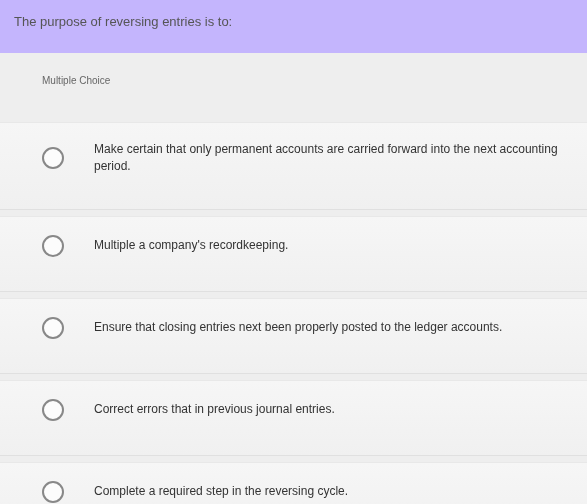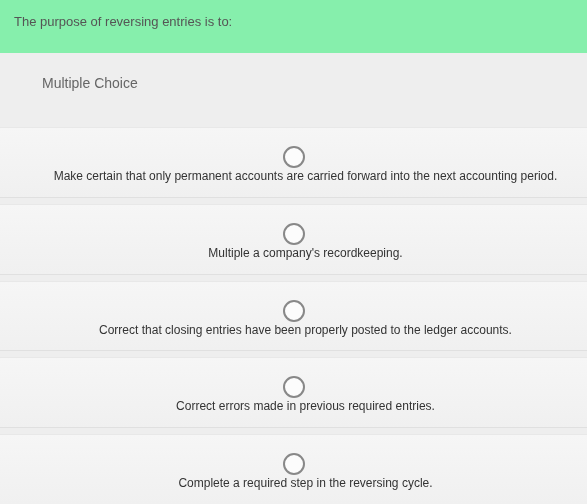--- a/index.html
+++ b/index.html
@@ -11,41 +11,40 @@
       font-family: -apple-system, BlinkMacSystemFont, "Segoe UI", Arial, sans-serif;
       background: #f5f5f5;
       width: 587px;
       height: 504px;
       overflow: hidden;
     }
     .question-header {
       padding: 14px 14px 24px 14px;
       color: #555;
       font-size: 13px;
-      background: #86efac;
+      background: #c4b5fd;
     }
     .mc-container {
       background: #eeeeee;
       padding: 0;
     }
     .mc-label {
       padding: 22px 0 20px 42px;
       color: #666;
-      font-size: 14px;
+      font-size: 10px;
     }
     .option-row {
       display: flex;
       align-items: center;
       min-height: 70px;
-      padding: 18px 12px 12px 42px;
+      padding: 18px 12px 34px 42px;
       background: linear-gradient(to bottom, #f6f6f6 0%, #f0f0f0 100%);
       margin-bottom: 6px;
       border-top: 1px solid #e8e8e8;
       border-bottom: 1px solid #e0e0e0;
-      flex-direction: column;
     }
     .option-row:last-child {
       margin-bottom: 0;
     }
     .radio-circle {
       flex: 0 0 auto;
       width: 22px;
       height: 22px;
       border: 2px solid #888;
       border-radius: 50%;
@@ -83,25 +82,25 @@
     <div class="option-text">Make certain that only permanent accounts are carried forward into the next accounting period.</div>
   </div>
 
   <div class="option-row">
     <div class="radio-circle"></div>
     <div class="option-text">Multiple a company's recordkeeping.</div>
   </div>
 
   <div class="option-row">
     <div class="radio-circle"></div>
-    <div class="option-text">Correct that closing entries have been properly posted to the ledger accounts.</div>
+    <div class="option-text">Ensure that closing entries next been properly posted to the ledger accounts.</div>
   </div>
 
   <div class="option-row">
     <div class="radio-circle"></div>
-    <div class="option-text">Correct errors made in previous required entries.</div>
+    <div class="option-text">Correct errors that in previous journal entries.</div>
   </div>
 
   <div class="option-row">
     <div class="radio-circle"></div>
     <div class="option-text">Complete a required step in the reversing cycle.</div>
   </div>
 </div>
 
 </body></html>

